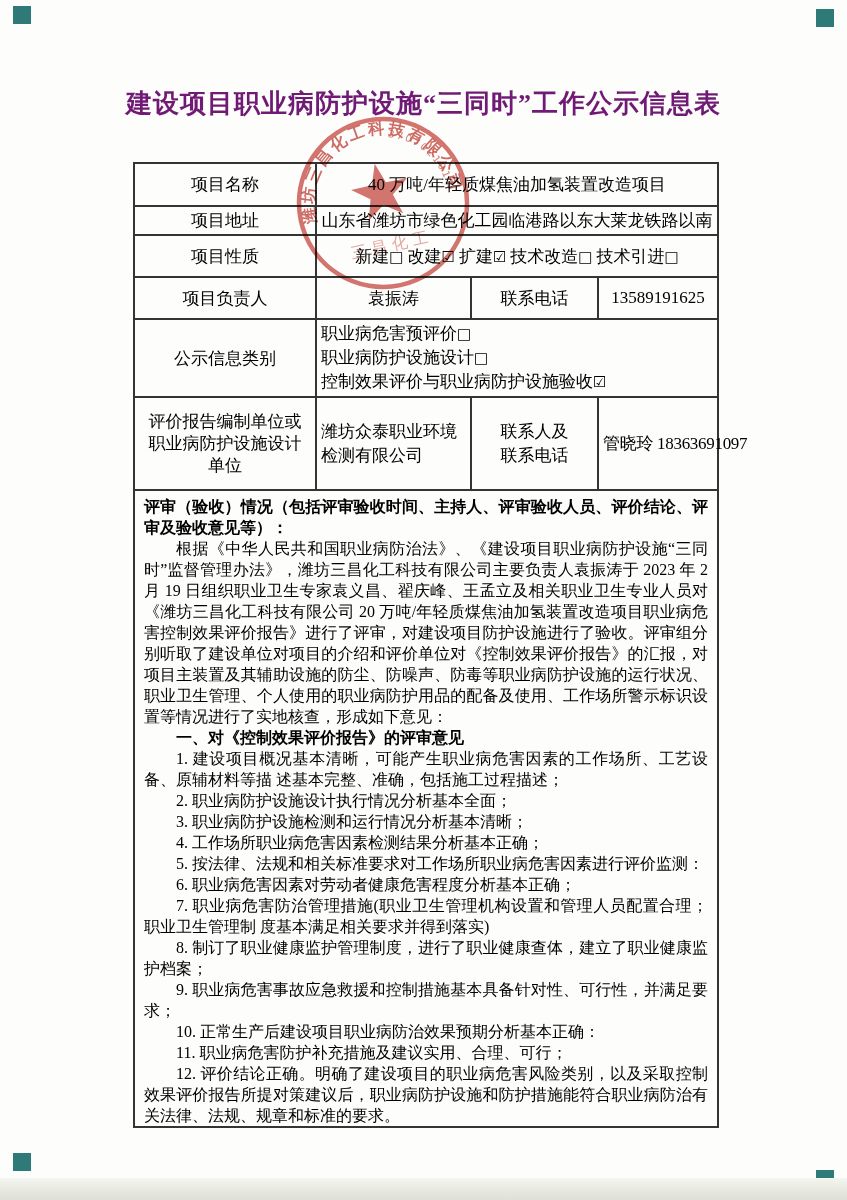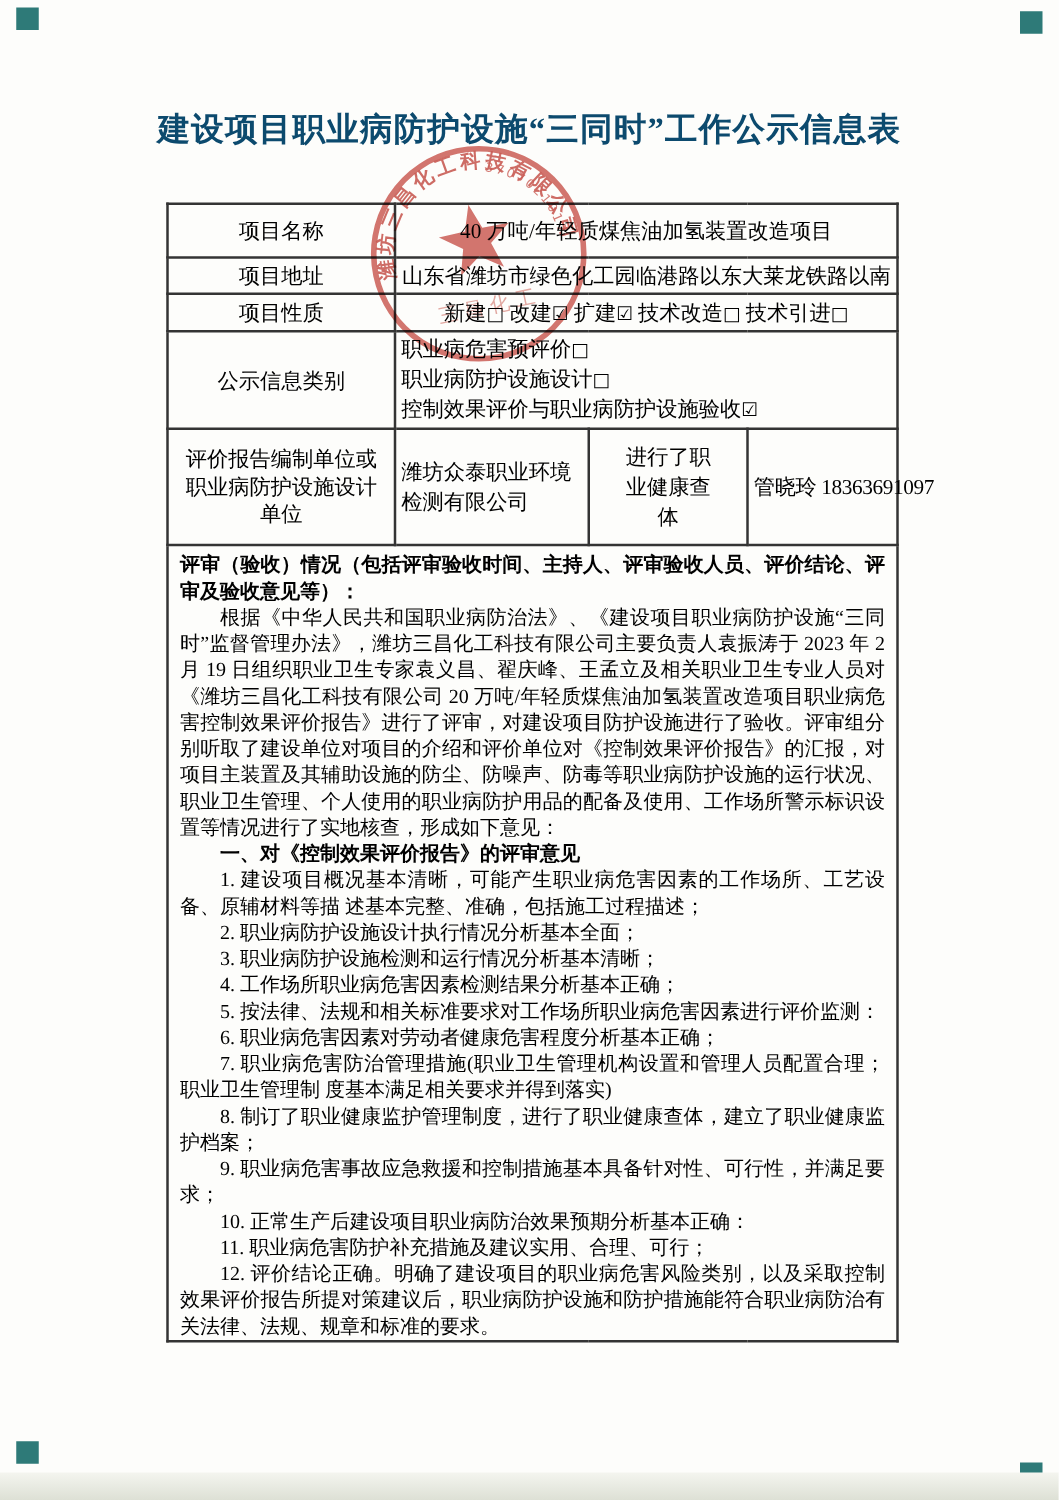--- a/index.html
+++ b/index.html
@@ -6,34 +6,34 @@
   body{
     width:847px;height:1200px;position:relative;overflow:hidden;
     background:#fdfdfb;
     font-family:"Liberation Serif","DejaVu Serif",serif;
     color:#262626;
   }
   
   .doc-title{
     position:absolute;top:86px;left:0;width:847px;
     text-align:center;font-size:26px;font-weight:700;letter-spacing:1px;
-    color:#0c4a6e;
+    color:#701a75;
   }
   
   table.main{
     position:absolute;left:133px;top:162px;width:584px;
     border-collapse:collapse;table-layout:fixed;
   }
   table.main td,table.main th{
     border:2px solid #343434;font-weight:400;
     font-size:17px;color:#000000;padding:2px 4px;vertical-align:middle;
   }
   th.lbl{text-align:center;}
   td.center{text-align:center;}
-  .r1{height:43px}.r2{height:29px}.r3{height:30px}.r4{height:42px}
+  .r1{height:43px}.r2{height:29px}.r3{height:42px}.r4{height:42px}
   .r5{height:73px}.r6{height:93px}
   .lbl-narrow{width:158px;margin:0 auto;text-align:center;line-height:22px;}
   .contact-lbl{width:72px;margin:0 auto;text-align:center;line-height:24px;}
   .unit-cell{text-align:left;line-height:24px;padding:0 8px;}
   .contact-val{font-size:14px;letter-spacing:-0.3px;white-space:nowrap;text-align:right;padding:0 2px;}
   
   .opt-row{display:flex;justify-content:center;gap:4px;align-items:center;}
   .opt{white-space:nowrap;}
   .box{font-family:"DejaVu Sans",sans-serif;font-size:15px;position:relative;top:0px;}
   .pub-lines{padding:3px 2px 3px 6px;line-height:24px;}
@@ -95,37 +95,43 @@
       <div class="opt-row">
         <span class="opt"><span>新建</span><span class="box">□</span></span>
         <span class="opt"><span>改建</span><span class="box">☑</span></span>
         <span class="opt"><span>扩建</span><span class="box">☑</span></span>
         <span class="opt"><span>技术改造</span><span class="box">□</span></span>
         <span class="opt"><span>技术引进</span><span class="box">□</span></span>
       </div>
     </td>
   </tr>
 
+  <tr class="r4">
+    <th class="lbl">项目负责人</th>
+    <td class="center">袁振涛</td>
+    <td class="center">联系电话</td>
+    <td class="center">13589191625</td>
+  </tr>
 
   <tr class="r5">
     <th class="lbl">公示信息类别</th>
     <td colspan="3" class="pub-lines">
       <div class="pub-line"><span>职业病危害预评价</span><span class="box">□</span></div>
       <div class="pub-line"><span>职业病防护设施设计</span><span class="box">□</span></div>
       <div class="pub-line"><span>控制效果评价与职业病防护设施验收</span><span class="box">☑</span></div>
     </td>
   </tr>
 
   <tr class="r6">
     <th class="lbl">
           <div class="lbl-narrow">评价报告编制单位或职业病防护设施设计单位</div>
         </th>
     <td class="unit-cell">潍坊众泰职业环境检测有限公司</td>
     <td>
-          <div class="contact-lbl">进行了职业健康查体</div>
+          <div class="contact-lbl">联系人及联系电话</div>
         </td>
     <td class="contact-val">管晓玲 18363691097</td>
   </tr>
 
   <tr>
     <td colspan="4" class="review-cell">
       <p class="bold">评审（验收）情况（包括评审验收时间、主持人、评审验收人员、评价结论、评审及验收意见等）：</p>
       <p class="ind">根据《中华人民共和国职业病防治法》、《建设项目职业病防护设施“三同时”监督管理办法》，潍坊三昌化工科技有限公司主要负责人袁振涛于 2023 年 2 月 19 日组织职业卫生专家袁义昌、翟庆峰、王孟立及相关职业卫生专业人员对《潍坊三昌化工科技有限公司 20 万吨/年轻质煤焦油加氢装置改造项目职业病危害控制效果评价报告》进行了评审，对建设项目防护设施进行了验收。评审组分别听取了建设单位对项目的介绍和评价单位对《控制效果评价报告》的汇报，对项目主装置及其辅助设施的防尘、防噪声、防毒等职业病防护设施的运行状况、职业卫生管理、个人使用的职业病防护用品的配备及使用、工作场所警示标识设置等情况进行了实地核查，形成如下意见：</p>
       <p class="ind bold">一、对《控制效果评价报告》的评审意见</p>
       <p class="ind">1. 建设项目概况基本清晰，可能产生职业病危害因素的工作场所、工艺设备、原辅材料等描 述基本完整、准确，包括施工过程描述；</p>

